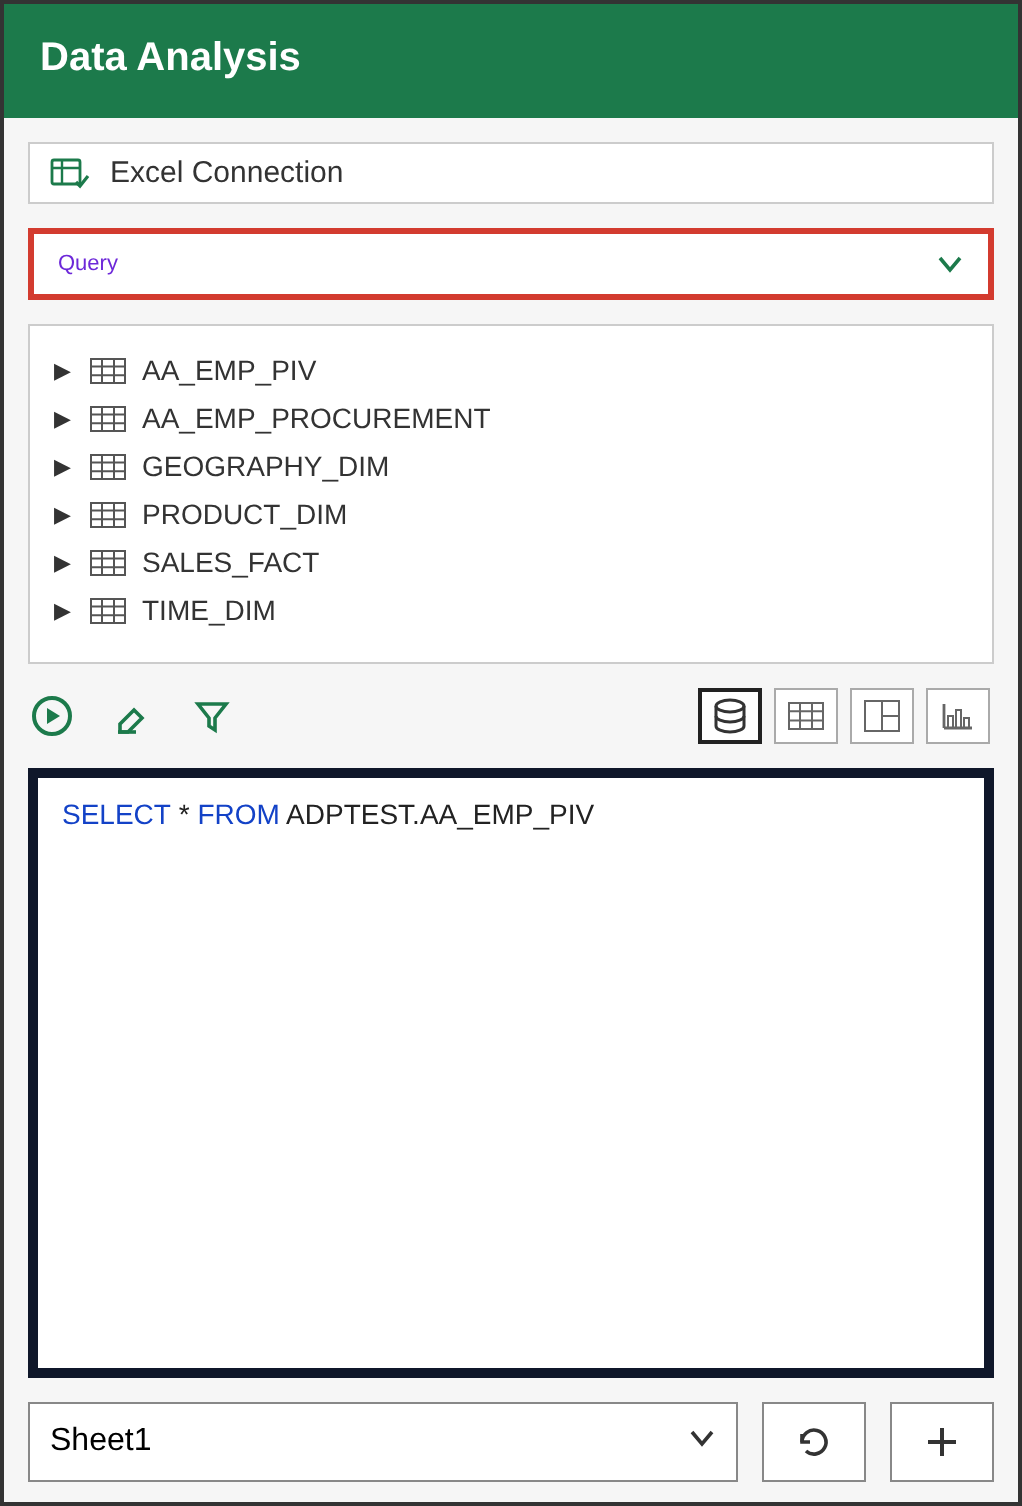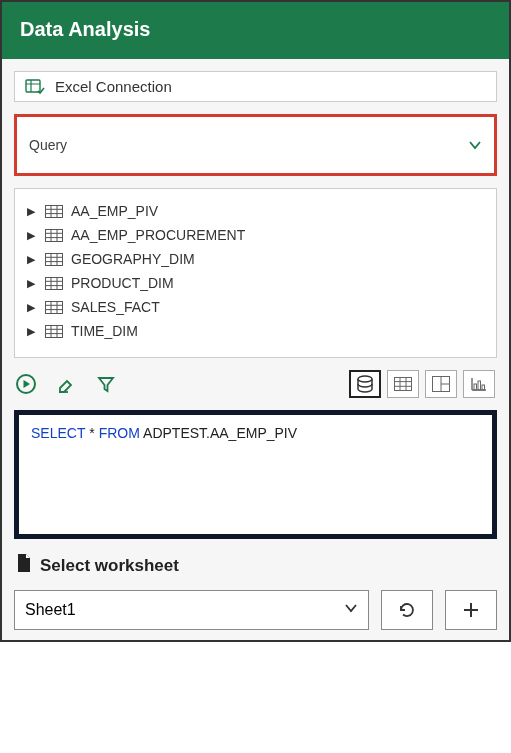--- a/index.html
+++ b/index.html
@@ -1,25 +1,25 @@
 <!DOCTYPE html>
 <html><head>
 <meta charset="utf-8">
 <style>
   * { box-sizing: border-box; font-family: "Segoe UI", Arial, sans-serif; }
   body { margin:0; background:#fff; }
-  .panel { width:511px; height:642px; border:2px solid #333; background:#f6f6f6; display:flex; flex-direction:column; }
+  .panel { width:511px; height:753px; border:2px solid #333; background:#f6f6f6; display:flex; flex-direction:column; }
   .titlebar { background:#1c7a4b; color:#fff; font-size:20px; font-weight:600; padding:16px 18px 18px 18px; }
   .body { padding:12px 12px 10px 12px; flex:1; display:flex; flex-direction:column; gap:12px; }
 
   .conn-row { background:#fff; border:1px solid #ccc; display:flex; align-items:center; gap:10px; padding:6px 10px; }
   .conn-row span.lbl { color:#333; font-size:15px; }
 
   .dd-row { display:flex; gap:14px; }
-  .dd { flex:1; background:#fff; border:3px solid #d33b2f; padding:20px 12px; display:flex; align-items:center; justify-content:space-between; color:#404040; font-size:14px; cursor:pointer; }
+  .dd { flex:1; background:#fff; border:3px solid #d33b2f; padding:8px 12px; display:flex; align-items:center; justify-content:space-between; color:#6d28d9; font-size:11px; cursor:pointer; }
   .chev svg { display:block; }
 
   .tree { background:#fff; border:1px solid #ccc; padding:10px 10px 14px 10px; }
   .tree-item { display:flex; align-items:center; gap:8px; padding:4px 2px; font-size:14px; color:#333; cursor:pointer; }
   .tri { font-size:11px; color:#333; width:10px; }
   .table-icon { display:inline-flex; }
 
   .toolbar { display:flex; align-items:center; justify-content:space-between; padding:0 2px; }
   .tb-left { display:flex; gap:20px; align-items:center; }
   .tb-btn { width:20px; height:20px; display:inline-flex; align-items:center; justify-content:center; cursor:pointer; }
@@ -174,29 +174,20 @@
               <rect x="4" y="8" width="2.5" height="6" fill="none" stroke="#666"></rect>
               <rect x="8" y="5" width="2.5" height="9" fill="none" stroke="#666"></rect>
               <rect x="12" y="9" width="2.5" height="5" fill="none" stroke="#666"></rect>
             </svg>
         </span>
       </div>
     </div>
 
     <div class="sql-box"><span class="kw">SELECT</span><span> * </span><span class="kw">FROM</span><span> ADPTEST.AA_EMP_PIV</span></div>
 
-    <div class="ws-label">
-      <span>
-        <svg width="16" height="20" viewBox="0 0 16 20">
-            <path d="M2 1 H10 L14 5 V19 H2 Z" fill="#222"></path>
-            <path d="M10 1 V5 H14" fill="#fff"></path>
-          </svg>
-      </span>
-      <span>Select worksheet</span>
-    </div>
 
     <div class="ws-row">
       <div class="ws-select">
         <span>Sheet1</span>
         <span>
           <svg width="14" height="14" viewBox="0 0 14 14">
               <path d="M2 4 L7 10 L12 4" fill="none" stroke="#333" stroke-width="1.8"></path>
             </svg>
         </span>
       </div>

